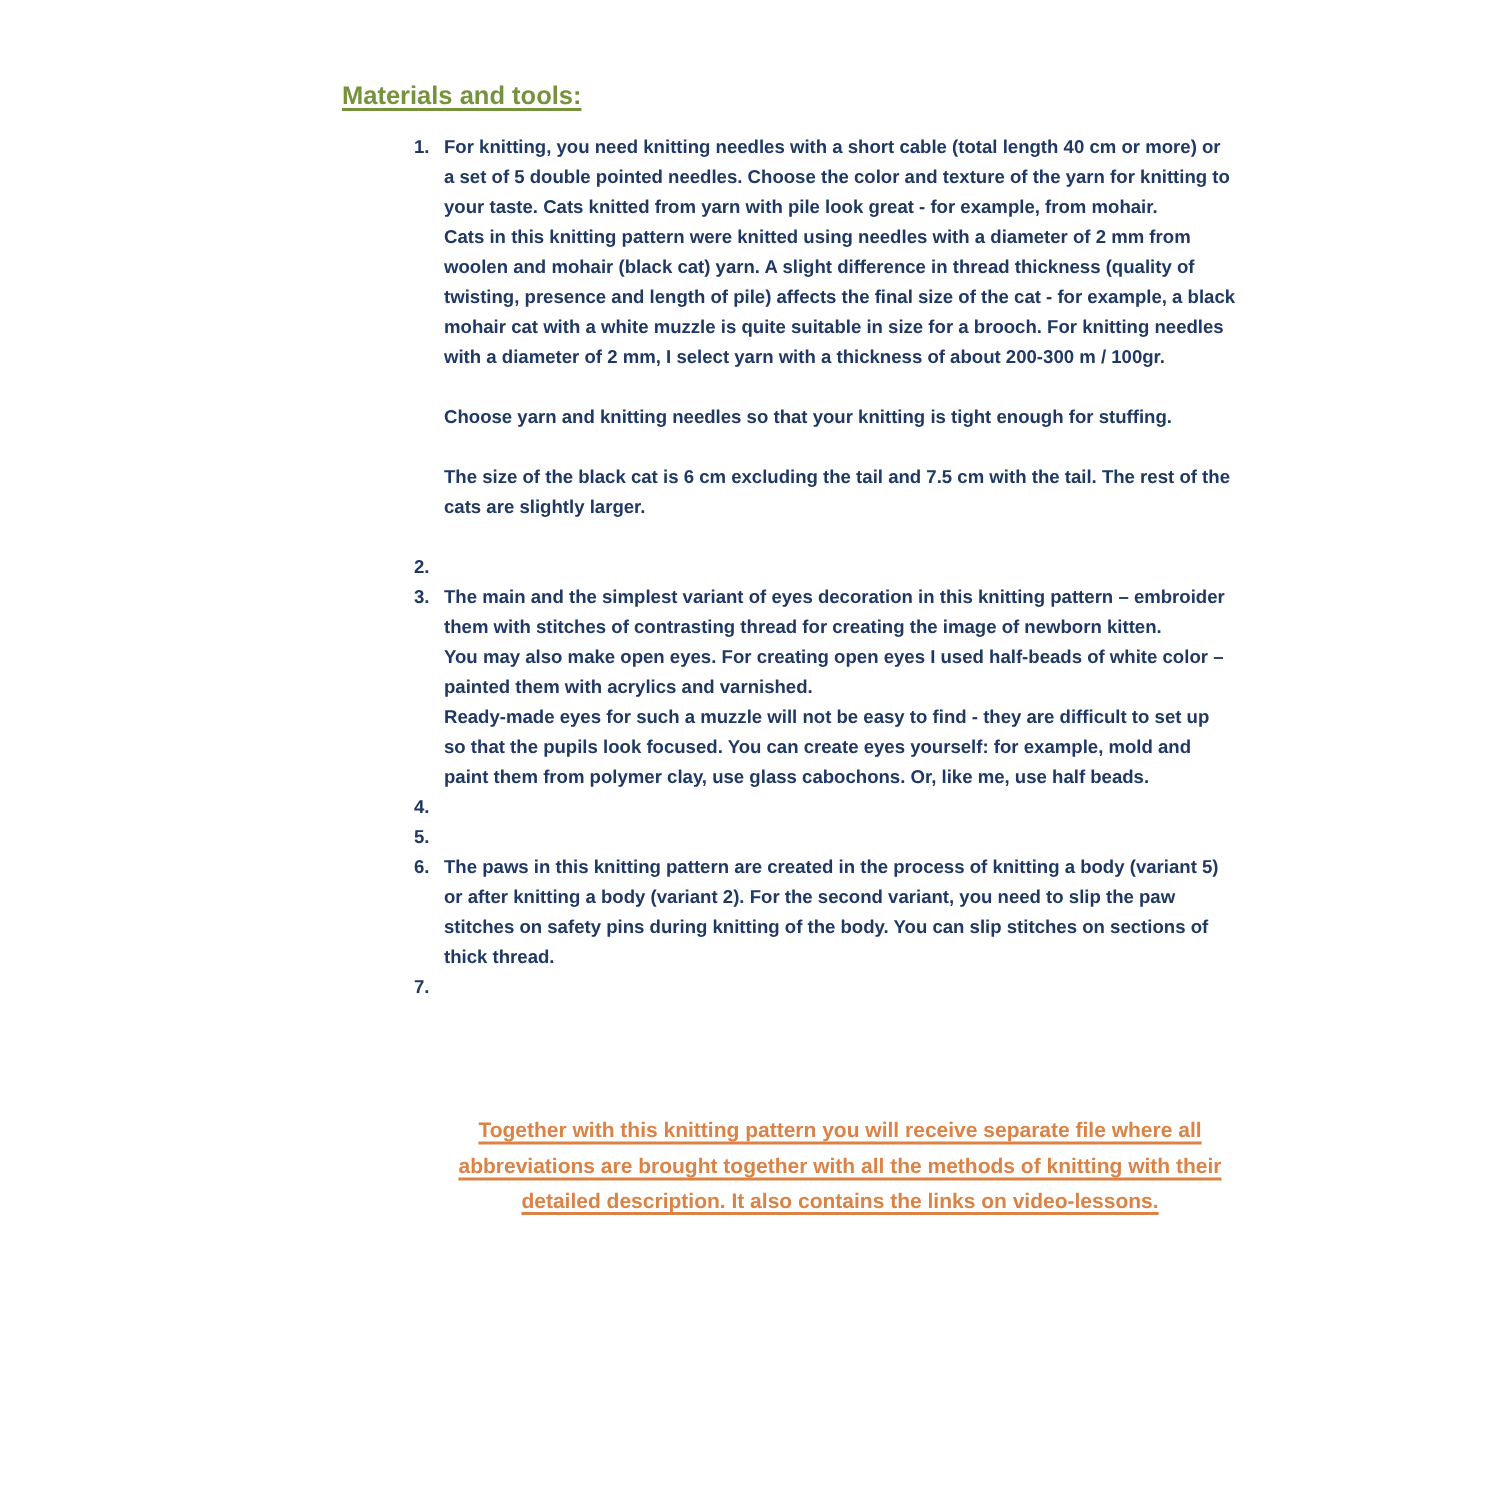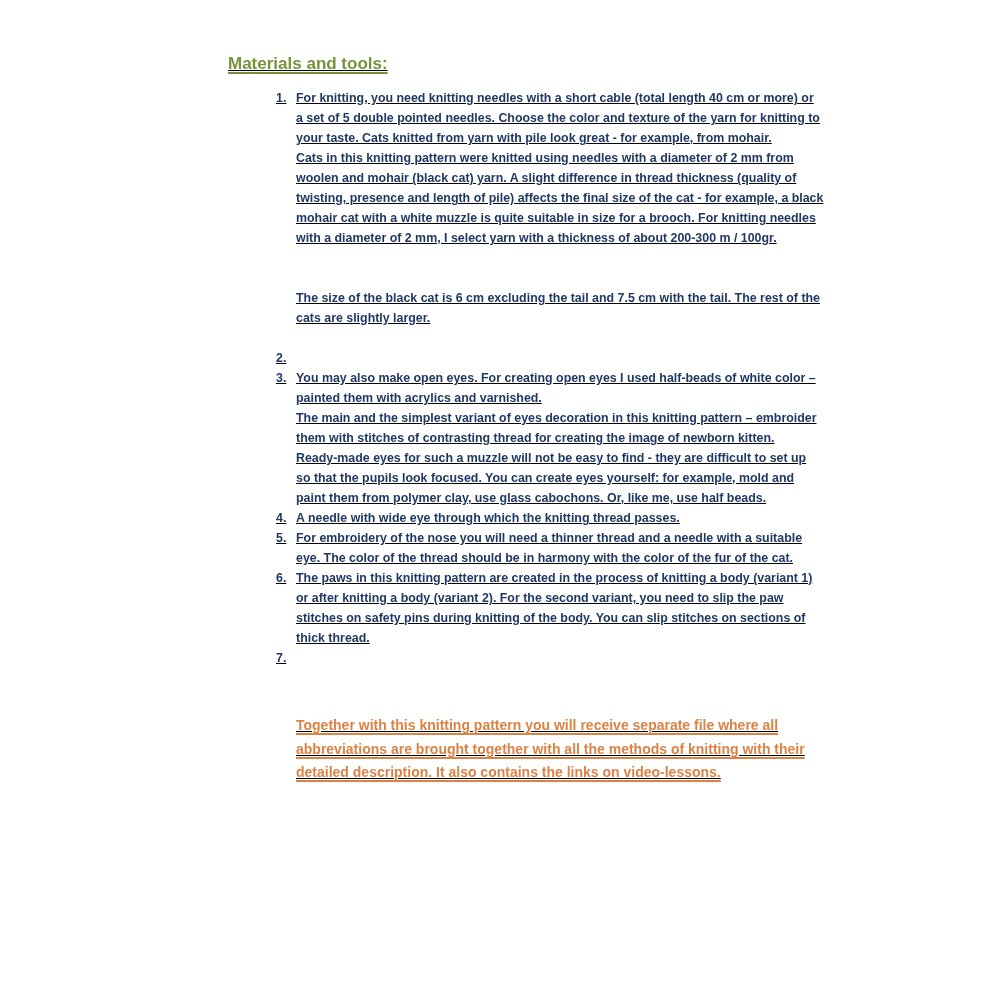--- a/index.html
+++ b/index.html
@@ -11,21 +11,20 @@
     overflow: hidden;
     font-family: "Liberation Sans", sans-serif;
   }
   .page {
     position: relative;
     width: 976px;
     height: 1000px;
     background: #ffffff;
     box-sizing: border-box;
     padding: 52px 0 0 228px;
-    text-decoration: underline;
   }
   .heading {
     color: #76933C;
     font-size: 17px;
     font-weight: 700;
     line-height: 24px;
     text-decoration: underline;
     text-decoration-thickness: 2px;
     text-underline-offset: 3px;
     margin: 0 0 12px 0;
@@ -49,75 +48,71 @@
     line-height: 20px;
   }
   .item-content {
     width: 528px;
   }
   .para {
     line-height: 20px;
     min-height: 20px;
   }
   .note {
-    margin: 46px 0 0 68px; 
+    margin: 74px 0 0 68px; 
     width: 528px;
     color: #DB8244;
     font-size: 14px;
     font-weight: 700;
     line-height: 23.5px;
     text-decoration: underline;
     text-decoration-thickness: 2px;
     text-underline-offset: 3px;
+    text-align: center;
   }
 </style>
 </head>
 <body>
 
 <div class="page">
   <h1 class="heading">Materials and tools:</h1>
 
   <div class="list">
       <div class="item gap-after">
         <div class="item-number">1.</div>
         <div class="item-content">
           <div class="para">For knitting, you need knitting needles with a short cable (total length 40 cm or more) or a set of 5 double pointed needles. Choose the color and texture of the yarn for knitting to your taste. Cats knitted from yarn with pile look great - for example, from mohair.</div>
           <div class="para">Cats in this knitting pattern were knitted using needles with a diameter of 2 mm from woolen and mohair (black cat) yarn. A slight difference in thread thickness (quality of twisting, presence and length of pile) affects the final size of the cat - for example, a black mohair cat with a white muzzle is quite suitable in size for a brooch. For knitting needles with a diameter of 2 mm, I select yarn with a thickness of about 200-300 m / 100gr.</div>
           <div class="para"></div>
+          <div class="para">Choose yarn and knitting needles so that your knitting is tight enough for stuffing.</div>
           <div class="para"></div>
           <div class="para">The size of the black cat is 6 cm excluding the tail and 7.5 cm with the tail. The rest of the cats are slightly larger.</div>
         </div>
       </div>
       <div class="item">
         <div class="item-number">2.</div>
       </div>
       <div class="item">
         <div class="item-number">3.</div>
         <div class="item-content">
+          <div class="para">The main and the simplest variant of eyes decoration in this knitting pattern – embroider them with stitches of contrasting thread for creating the image of newborn kitten.</div>
           <div class="para">You may also make open eyes. For creating open eyes I used half-beads of white color – painted them with acrylics and varnished.</div>
-          <div class="para">The main and the simplest variant of eyes decoration in this knitting pattern – embroider them with stitches of contrasting thread for creating the image of newborn kitten.</div>
           <div class="para">Ready-made eyes for such a muzzle will not be easy to find - they are difficult to set up so that the pupils look focused. You can create eyes yourself: for example, mold and paint them from polymer clay, use glass cabochons. Or, like me, use half beads.</div>
         </div>
       </div>
       <div class="item">
         <div class="item-number">4.</div>
-        <div class="item-content">
-          <div class="para">A needle with wide eye through which the knitting thread passes.</div>
-        </div>
       </div>
       <div class="item">
         <div class="item-number">5.</div>
-        <div class="item-content">
-          <div class="para">For embroidery of the nose you will need a thinner thread and a needle with a suitable eye. The color of the thread should be in harmony with the color of the fur of the cat.</div>
-        </div>
       </div>
       <div class="item">
         <div class="item-number">6.</div>
         <div class="item-content">
-          <div class="para">The paws in this knitting pattern are created in the process of knitting a body (variant 1) or after knitting a body (variant 2). For the second variant, you need to slip the paw stitches on safety pins during knitting of the body. You can slip stitches on sections of thick thread.</div>
+          <div class="para">The paws in this knitting pattern are created in the process of knitting a body (variant 5) or after knitting a body (variant 2). For the second variant, you need to slip the paw stitches on safety pins during knitting of the body. You can slip stitches on sections of thick thread.</div>
         </div>
       </div>
       <div class="item">
         <div class="item-number">7.</div>
       </div>
     </div>
 
   <div class="note">Together with this knitting pattern you will receive separate file where all abbreviations are brought together with all the methods of knitting with their detailed description. It also contains the links on video-lessons.</div>
 </div>
 

